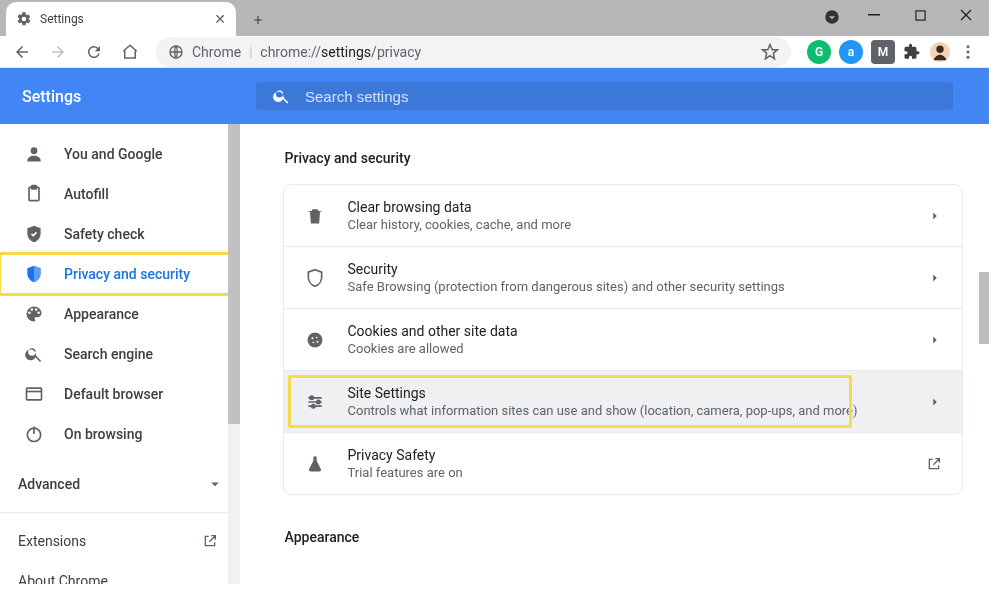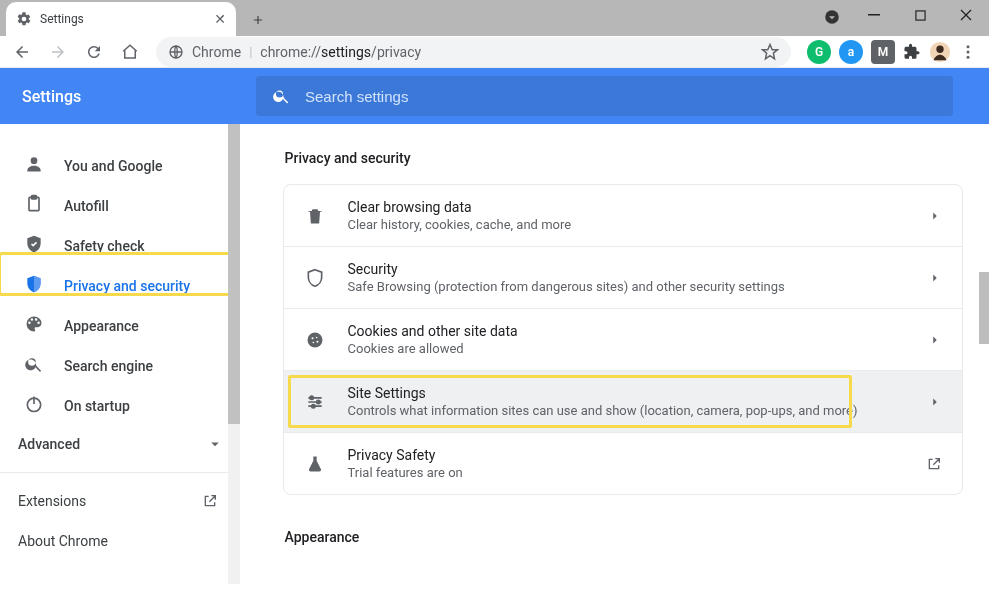--- a/index.html
+++ b/index.html
@@ -25,33 +25,33 @@
   .omnibox .urlseg { font-size: 14px; }
   .omnibox .urlseg .dark { color: #202124; }
   .omnibox .star { margin-left: auto; }
   .ext-icons { display: flex; align-items: center; gap: 8px; padding: 0 6px; }
   .eicon { width: 24px; height: 24px; border-radius: 50%; display:flex; align-items:center; justify-content:center; font-size:12px; font-weight:600; color:#fff; }
 
   
   .blueheader { height: 56px; background: #4285f4; display: flex; align-items: center; }
   .apptitle { width: 256px; color: #fff; font-size: 16px; font-weight: 500; padding-left: 22px; }
   .searchwrap { flex: 1; padding-right: 36px; }
-  .searchbox { height: 40px; background: #3c78d8; border-radius: 4px; display:flex; align-items:center; padding: 0 16px; gap: 14px; color: #e8f0fe; }
+  .searchbox { height: 28px; background: #3c78d8; border-radius: 4px; display:flex; align-items:center; padding: 0 16px; gap: 14px; color: #e8f0fe; }
   .searchbox input { background: transparent; border: none; outline: none; color: #fff; font-size: 15px; width: 100%; }
   .searchbox input::placeholder { color: #d2e3fc; }
 
   
   .page { display: flex; height: calc(590px - 36px - 38px - 56px); }
 
   
   .sidebar-wrap { width: 256px; position: relative; background:#fff;}
   .sidebar { width: 240px; height: 100%; overflow:hidden; }
   .sb-scroll { position:absolute; left:228px; top:0; width:12px; height:100%; background:#f1f1f1; }
   .sb-thumb { background:#c1c1c1; width:12px; height:300px; position:absolute; top:0; }
-  .sb-item { height: 40px; display:flex; align-items:flex-end; padding-left: 24px; gap: 20px; color:#3c4043; font-size:14px; font-weight:500; cursor:pointer; }
+  .sb-item { height: 40px; display:flex; align-items:center; padding-left: 24px; gap: 20px; color:#3c4043; font-size:14px; font-weight:500; cursor:pointer; }
   .sb-item .icn { width:20px; display:flex; justify-content:center; color:#5f6368; }
   .sb-item.active { color:#1a73e8; }
   .sb-item.active .icn { color:#1a73e8; }
   .sb-item.hl { outline: 3px solid #f7d94c; outline-offset:-1px; border-radius:2px; }
   .sb-advanced { height:40px; display:flex; align-items:center; padding: 0 16px 0 18px; color:#3c4043; font-size:14px; font-weight:500; justify-content:space-between; cursor:pointer; }
   .sb-divider { height:1px; background:#e8eaed; margin: 8px 0; }
   .sb-link { height:40px; display:flex; align-items:center; padding: 0 22px 0 18px; color:#3c4043; font-size:14px; font-weight:400; justify-content:space-between; cursor:pointer; }
 
   
   .main-wrap { flex:1; position:relative; background:#fff; overflow:hidden; }
@@ -246,25 +246,34 @@
         <span class="icn">
             <svg width="20" height="20" viewBox="0 0 24 24" fill="#5f6368">
               <path d="M15.5 14h-.79l-.28-.27A6.5 6.5 0 1 0 14 15.5l.27.28v.79l5 5L20.49 20l-5-5zM9.5 14A4.5 4.5 0 1 1 14 9.5 4.5 4.5 0 0 1 9.5 14z"></path>
             </svg>
           </span>
         <span>Search engine</span>
       </div>
       <div class="sb-item">
         <span class="icn">
             <svg width="20" height="20" viewBox="0 0 24 24" fill="none" stroke="#5f6368" stroke-width="2">
+              <rect x="3" y="5" width="18" height="14" rx="1"></rect>
+              <line x1="3" y1="9" x2="21" y2="9"></line>
+            </svg>
+          </span>
+        <span>Default browser</span>
+      </div>
+      <div class="sb-item">
+        <span class="icn">
+            <svg width="20" height="20" viewBox="0 0 24 24" fill="none" stroke="#5f6368" stroke-width="2">
               <circle cx="12" cy="13" r="8"></circle>
               <line x1="12" y1="3" x2="12" y2="12"></line>
             </svg>
           </span>
-        <span>On startup</span>
+        <span>On browsing</span>
       </div>
       <div style="height:10px"></div>
       <div class="sb-advanced">
         <span>Advanced</span>
         <span>
             <svg width="18" height="18" viewBox="0 0 24 24" fill="#5f6368">
               <path d="M7 10l5 5 5-5z"></path>
             </svg>
           </span>
       </div>

